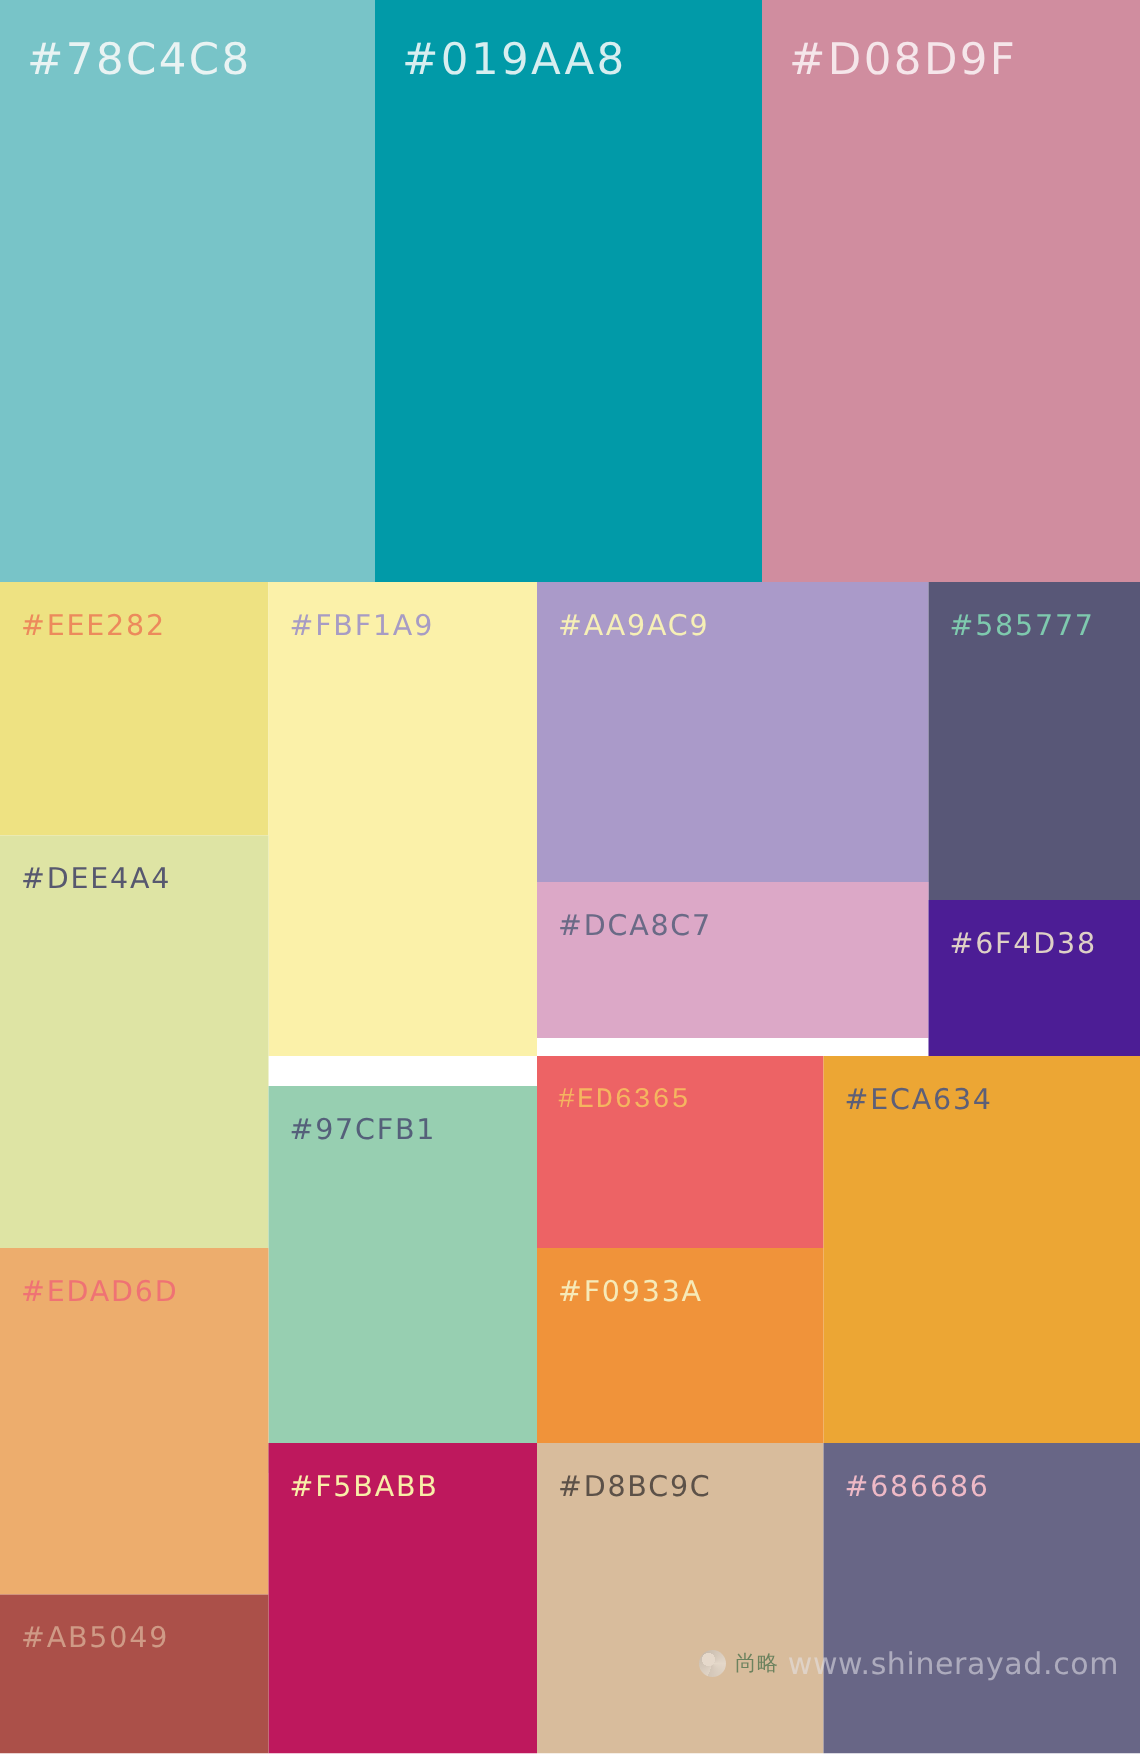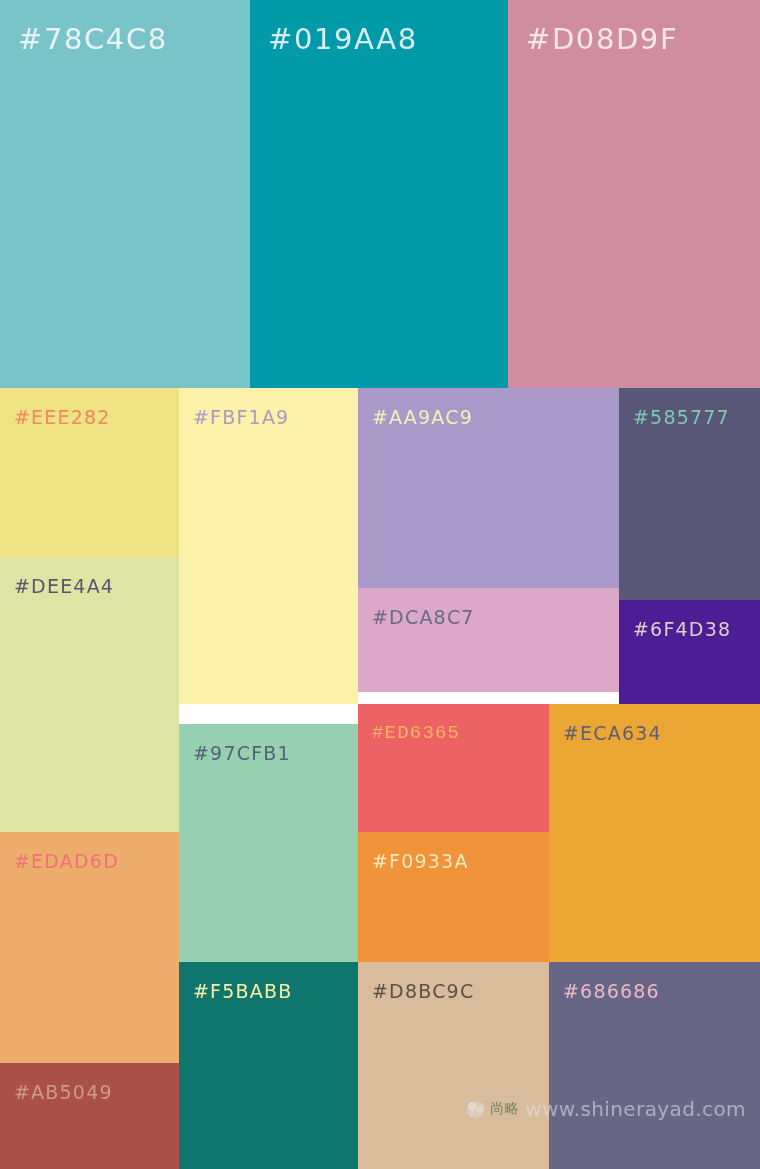--- a/index.html
+++ b/index.html
@@ -110,21 +110,21 @@
       </div>
       <div class="swatch" style="left: 549px; top: 704px; width: 211px; height: 258px; background: rgb(236, 166, 52);">
         <span class="swatch-label" style="color: rgb(93, 95, 120);">#ECA634</span>
       </div>
       <div class="swatch" style="left: 0px; top: 832px; width: 179px; height: 231px; background: rgb(237, 173, 109);">
         <span class="swatch-label" style="color: rgb(239, 114, 116);">#EDAD6D</span>
       </div>
       <div class="swatch" style="left: 358px; top: 832px; width: 191px; height: 130px; background: rgb(240, 147, 58);">
         <span class="swatch-label" style="color: rgb(246, 234, 184);">#F0933A</span>
       </div>
-      <div class="swatch" style="left: 179px; top: 962px; width: 179px; height: 207px; background: #0f766e;">
+      <div class="swatch" style="left: 179px; top: 962px; width: 179px; height: 207px; background: #be185d;">
         <span class="swatch-label" style="color: rgb(248, 238, 168);">#F5BABB</span>
       </div>
       <div class="swatch" style="left: 358px; top: 962px; width: 191px; height: 207px; background: rgb(216, 188, 156);">
         <span class="swatch-label" style="color: rgb(92, 81, 72);">#D8BC9C</span>
       </div>
       <div class="swatch" style="left: 549px; top: 962px; width: 211px; height: 207px; background: rgb(104, 102, 134);">
         <span class="swatch-label" style="color: rgb(238, 185, 198);">#686686</span>
       </div>
       <div class="swatch" style="left: 0px; top: 1063px; width: 179px; height: 106px; background: rgb(171, 80, 73);">
         <span class="swatch-label" style="color: rgb(207, 154, 134);">#AB5049</span>

